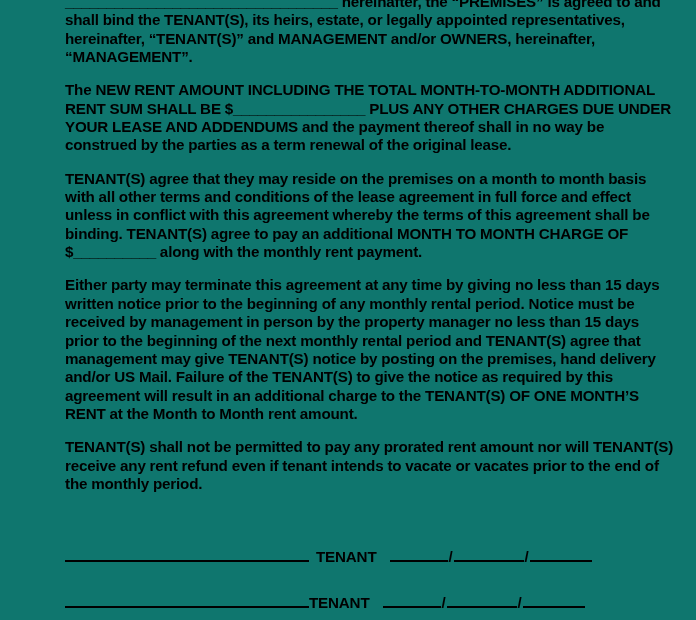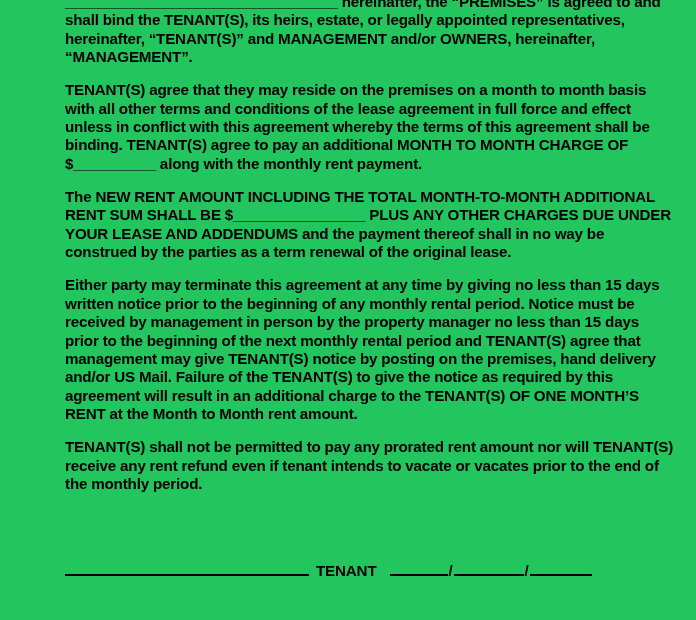--- a/index.html
+++ b/index.html
@@ -13,21 +13,21 @@
     height: 620px;
     overflow: hidden;
     font-family: "Liberation Sans", sans-serif;
     color: #000000;
   }
 
   .page {
     position: relative;
     width: 696px;
     height: 620px;
-    background: #22c55e;
+    background: #0f766e;
     overflow: hidden;
   }
 
   .doc-body {
     position: absolute;
     left: 65px;
     top: -7px;
     width: 610px;
   }
 
@@ -52,21 +52,20 @@
     top: 548px;
     width: 610px;
   }
   .sig-row {
     position: relative;
     height: 46px;
     font-size: 15.2px;
     font-weight: bold;
     letter-spacing: -0.18px;
     white-space: nowrap;
-    margin-top: 14px;
   }
   .sig-row .rule {
     display: inline-block;
     border-bottom: 2px solid #000;
     height: 11px;
     vertical-align: baseline;
   }
   .rule-name  { width: 244px; }
   .rule-date1 { width: 58px; }
   .rule-date2 { width: 70px; }
@@ -86,23 +85,23 @@
 </style>
 </head>
 <body>
 
 <div class="page">
 
   <div class="doc-body">
 
     <p class="para">_________________________________ hereinafter, the “PREMISES” is agreed to and shall bind the TENANT(S), its heirs, estate, or legally appointed representatives, hereinafter, “TENANT(S)” and MANAGEMENT and/or OWNERS, hereinafter, “MANAGEMENT”.</p>
 
+    <p class="para">The NEW RENT AMOUNT INCLUDING THE TOTAL MONTH-TO-MONTH ADDITIONAL RENT SUM SHALL BE $________________ PLUS ANY OTHER CHARGES DUE UNDER YOUR LEASE AND ADDENDUMS and the payment thereof shall in no way be construed by the parties as a term renewal of the original lease.</p>
+
     <p class="para">TENANT(S) agree that they may reside on the premises on a month to month basis with all other terms and conditions of the lease agreement in full force and effect unless in conflict with this agreement whereby the terms of this agreement shall be binding. TENANT(S) agree to pay an additional MONTH TO MONTH CHARGE OF $__________ along with the monthly rent payment.</p>
-
-    <p class="para">The NEW RENT AMOUNT INCLUDING THE TOTAL MONTH-TO-MONTH ADDITIONAL RENT SUM SHALL BE $________________ PLUS ANY OTHER CHARGES DUE UNDER YOUR LEASE AND ADDENDUMS and the payment thereof shall in no way be construed by the parties as a term renewal of the original lease.</p>
 
     <p class="para">Either party may terminate this agreement at any time by giving no less than 15 days written notice prior to the beginning of any monthly rental period. Notice must be received by management in person by the property manager no less than 15 days prior to the beginning of the next monthly rental period and TENANT(S) agree that management may give TENANT(S) notice by posting on the premises, hand delivery and/or US Mail. Failure of the TENANT(S) to give the notice as required by this agreement will result in an additional charge to the TENANT(S) OF ONE MONTH’S RENT at the Month to Month rent amount.</p>
 
     <p class="para">TENANT(S) shall not be permitted to pay any prorated rent amount nor will TENANT(S) receive any rent refund even if tenant intends to vacate or vacates prior to the end of the monthly period.</p>
 
   </div>
 
   <div class="sig-block">
 
     <div class="sig-row">

